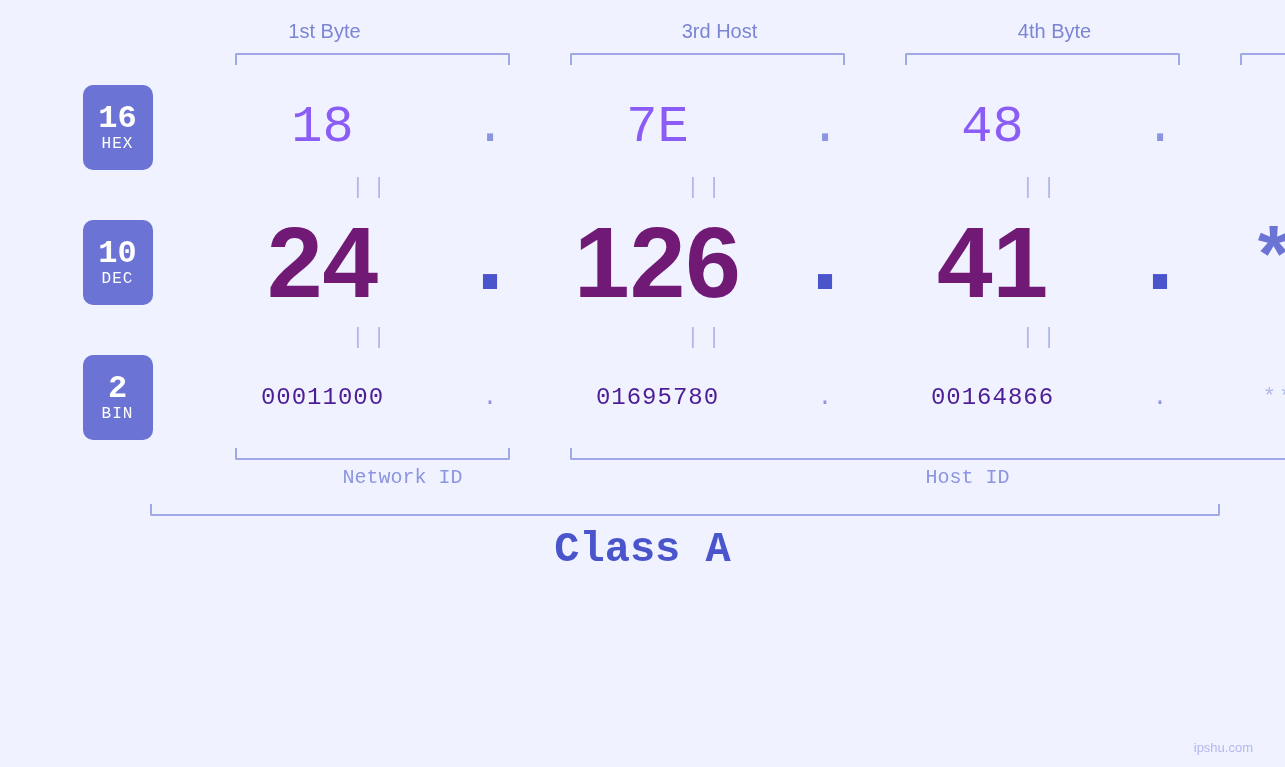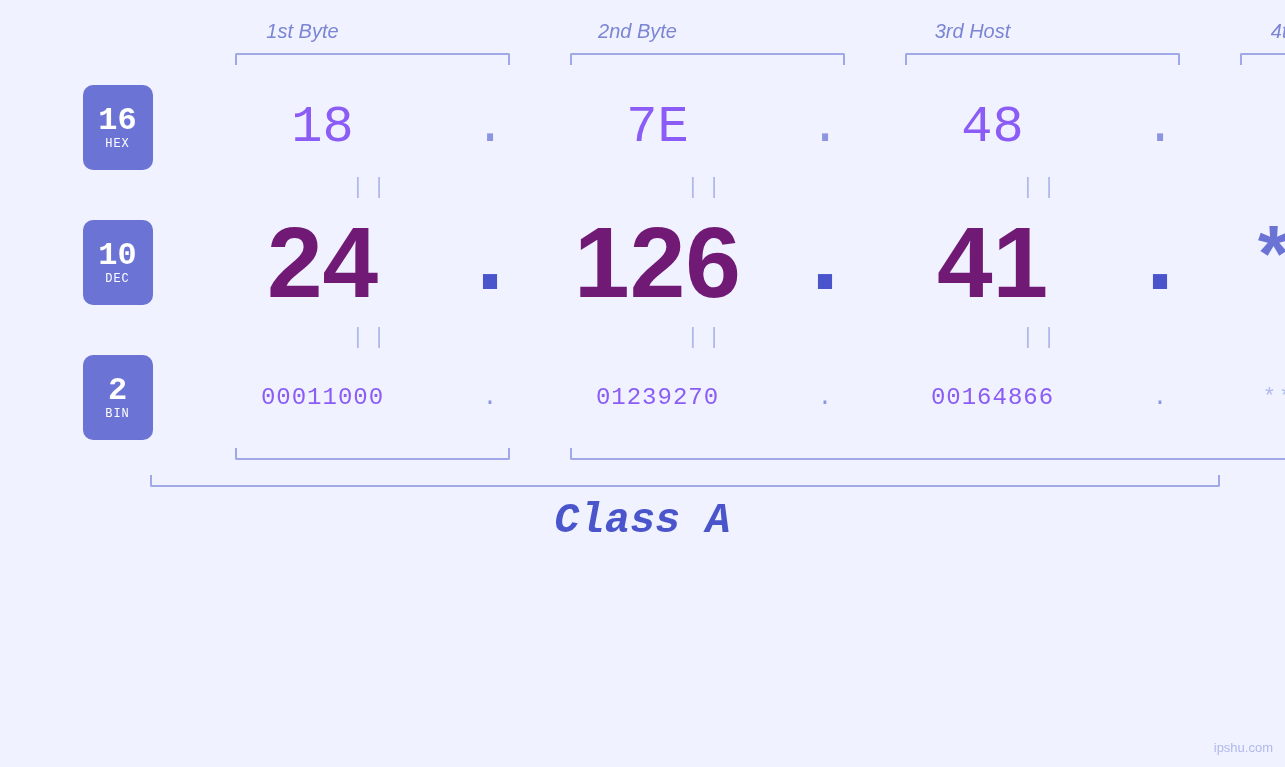--- a/index.html
+++ b/index.html
@@ -21,23 +21,22 @@
       align-items: center;
       justify-content: flex-start;
       padding-top: 20px;
     }
 
     
     .header-row {
       display: flex;
       align-items: center;
       width: 100%;
-      padding-left: 80px;
+      padding-left: 102px;
       margin-bottom: 10px;
-      font-style: italic;
     }
 
     .byte-label {
       color: #7b85d4;
       font-size: 20px;
       font-family: Arial, sans-serif;
       text-align: center;
     }
 
     .spacer-label { flex: 0 0 85px; }
@@ -77,21 +76,21 @@
       flex-shrink: 0;
     }
 
     .badge-num {
       font-size: 32px;
       font-weight: bold;
       line-height: 1;
     }
 
     .badge-label {
-      font-size: 12px;
+      font-size: 16px;
       font-weight: normal;
       letter-spacing: 1px;
     }
 
     
     .data-row {
       display: flex;
       align-items: center;
       width: 100%;
       padding-left: 50px;
@@ -162,21 +161,21 @@
 
     .dec-masked {
       color: #6b74d4;
       font-size: 80px;
       font-weight: bold;
       letter-spacing: 4px;
     }
 
     
     .bin-value {
-      color: #8b5cf6;
+      color: #4c1d95;
       font-size: 24px;
       font-family: 'Courier New', Courier, monospace;
       letter-spacing: 1px;
       margin-top: 38px;
     }
 
     .bin-dot {
       color: #8b95e0;
       font-size: 24px;
     }
@@ -265,43 +264,41 @@
       justify-content: center;
       width: 100%;
       margin-top: 10px;
     }
 
     .class-label {
       color: #4a55cc;
       font-size: 42px;
       font-family: 'Courier New', Courier, monospace;
       font-weight: bold;
-      font-style: italic;
     }
 
     
     .watermark {
       position: absolute;
       bottom: 12px;
-      right: 12px;
+      right: 32px;
       color: #b0b8ec;
       font-size: 13px;
       font-family: Arial, sans-serif;
     }
   </style>
 </head>
 <body>
 
 <div class="main-container">
 
   <div class="header-row">
     <div class="spacer-label"></div>
     <div class="byte-col byte-label">1st Byte</div>
     <div class="dot-col"></div>
-    <div class="byte-col byte-label">2nd Byte</div>
     <div class="dot-col"></div>
     <div class="byte-col byte-label">3rd Host</div>
     <div class="dot-col"></div>
     <div class="byte-col byte-label">4th Byte</div>
   </div>
 
   <div class="bracket-row">
     <div class="bracket-spacer"></div>
     <div class="bracket"></div>
     <div class="bracket-dot"></div>
@@ -401,21 +398,21 @@
         <span class="badge-label">BIN</span>
       </div>
     </div>
     <div class="value-col">
       <span class="bin-value">00011000</span>
     </div>
     <div class="dot-value-col">
       <span class="bin-dot">.</span>
     </div>
     <div class="value-col">
-      <span class="bin-value">01239270</span>
+      <span class="bin-value">01695780</span>
     </div>
     <div class="dot-value-col">
       <span class="bin-dot">.</span>
     </div>
     <div class="value-col">
       <span class="bin-value">00164866</span>
     </div>
     <div class="dot-value-col">
       <span class="bin-dot">.</span>
     </div>
@@ -424,20 +421,25 @@
     </div>
   </div>
 
   <div class="bottom-bracket-row">
     <div class="bottom-bracket-spacer"></div>
     <div class="bottom-bracket-net"></div>
     <div class="bottom-bracket-dot"></div>
     <div class="bottom-bracket-host"></div>
   </div>
 
+  <div class="label-row">
+    <div class="label-spacer"></div>
+    <div class="network-id-label">Network ID</div>
+    <div class="host-id-label">Host ID</div>
+  </div>
 
   <div class="class-row">
     <div class="class-bracket-full"></div>
   </div>
 
   <div class="class-label-row">
     <span class="class-label">Class A</span>
   </div>
 
 </div>

